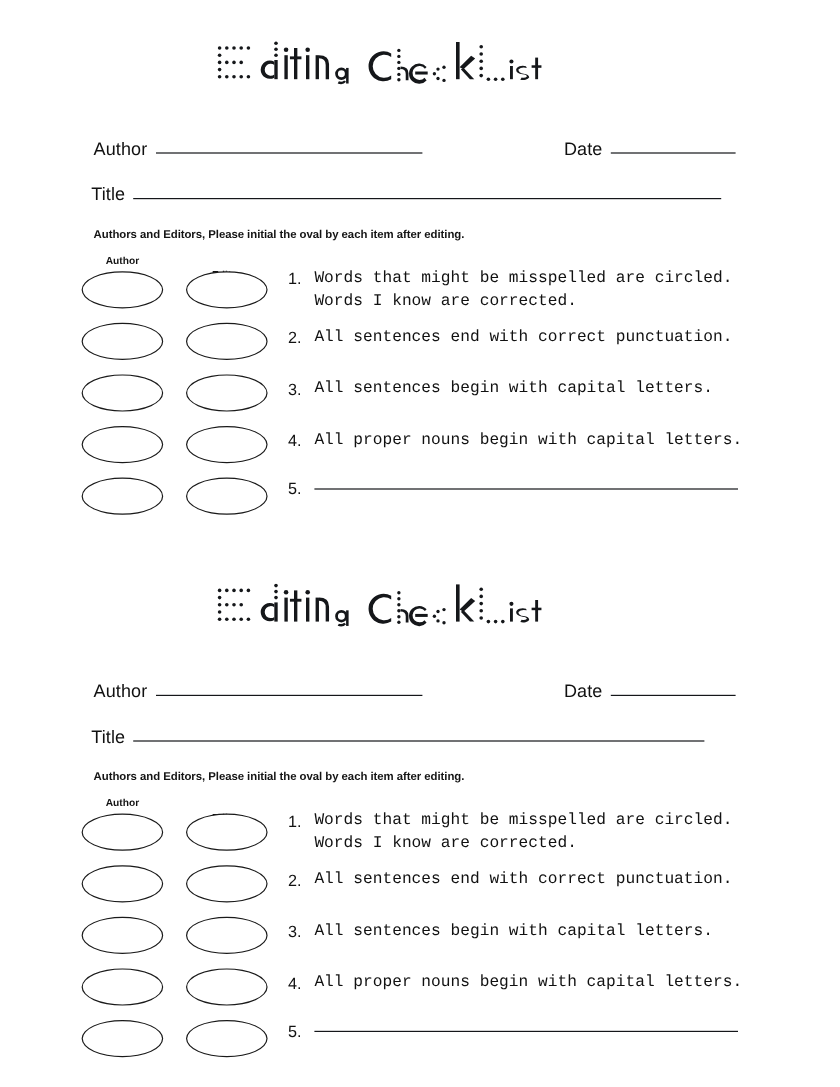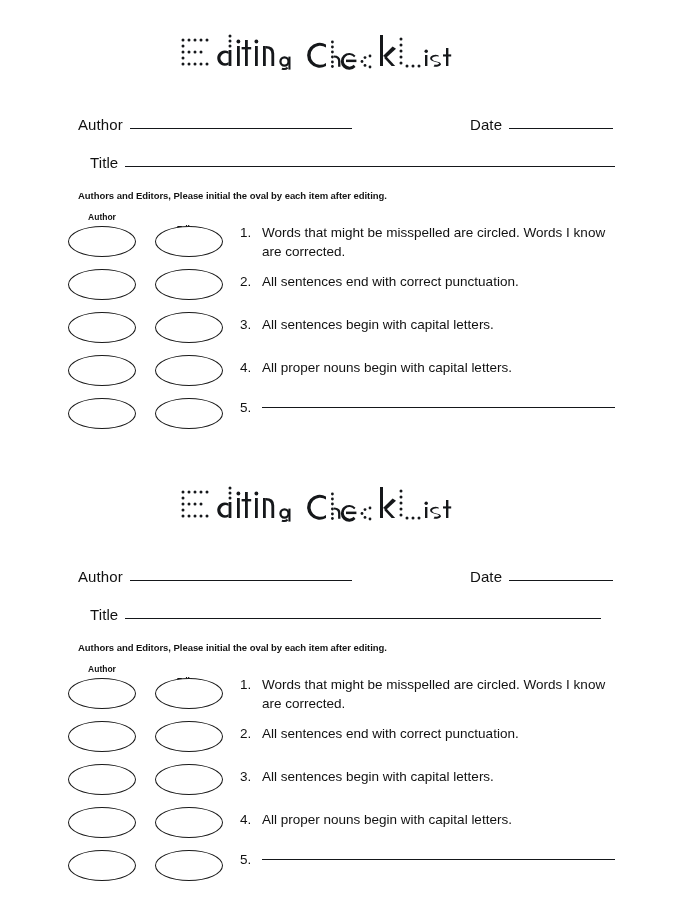--- a/index.html
+++ b/index.html
@@ -60,21 +60,21 @@
     margin-left: 7px;
     height: 0;
     position: relative;
     top: -1px;
   }
 
   .f-author { left: 78px; top: 0; }
   .f-author .rule { width: 222px; }
   .f-date   { left: 470px; top: 0; }
   .f-date   .rule { width: 104px; }
-  .f-title  { left: 90px; top: 0; }
+  .f-title  { left: 76px; top: 0; }
   .f-title  .rule { width: 490px; }
   .sheet-2 .f-title .rule { width: 476px; }
 
   
   .instruction {
     position: absolute;
     left: 78px;
     font-size: 9.5px;
     font-weight: bold;
     letter-spacing: -0.05px;
@@ -116,20 +116,21 @@
     line-height: 19px;
     color: #111;
     display: flex;
   }
   .item-num {
     width: 22px;
     flex: 0 0 22px;
   }
   .item-text {
     flex: 1 1 auto;
+    font-family: Liberation Mono, monospace;
   }
   .item-blank-rule {
     display: block;
     border-bottom: 1.8px solid #15171a;
     width: 353px;
     margin-top: 9px;
   }
 </style>
 </head>
 <body>

